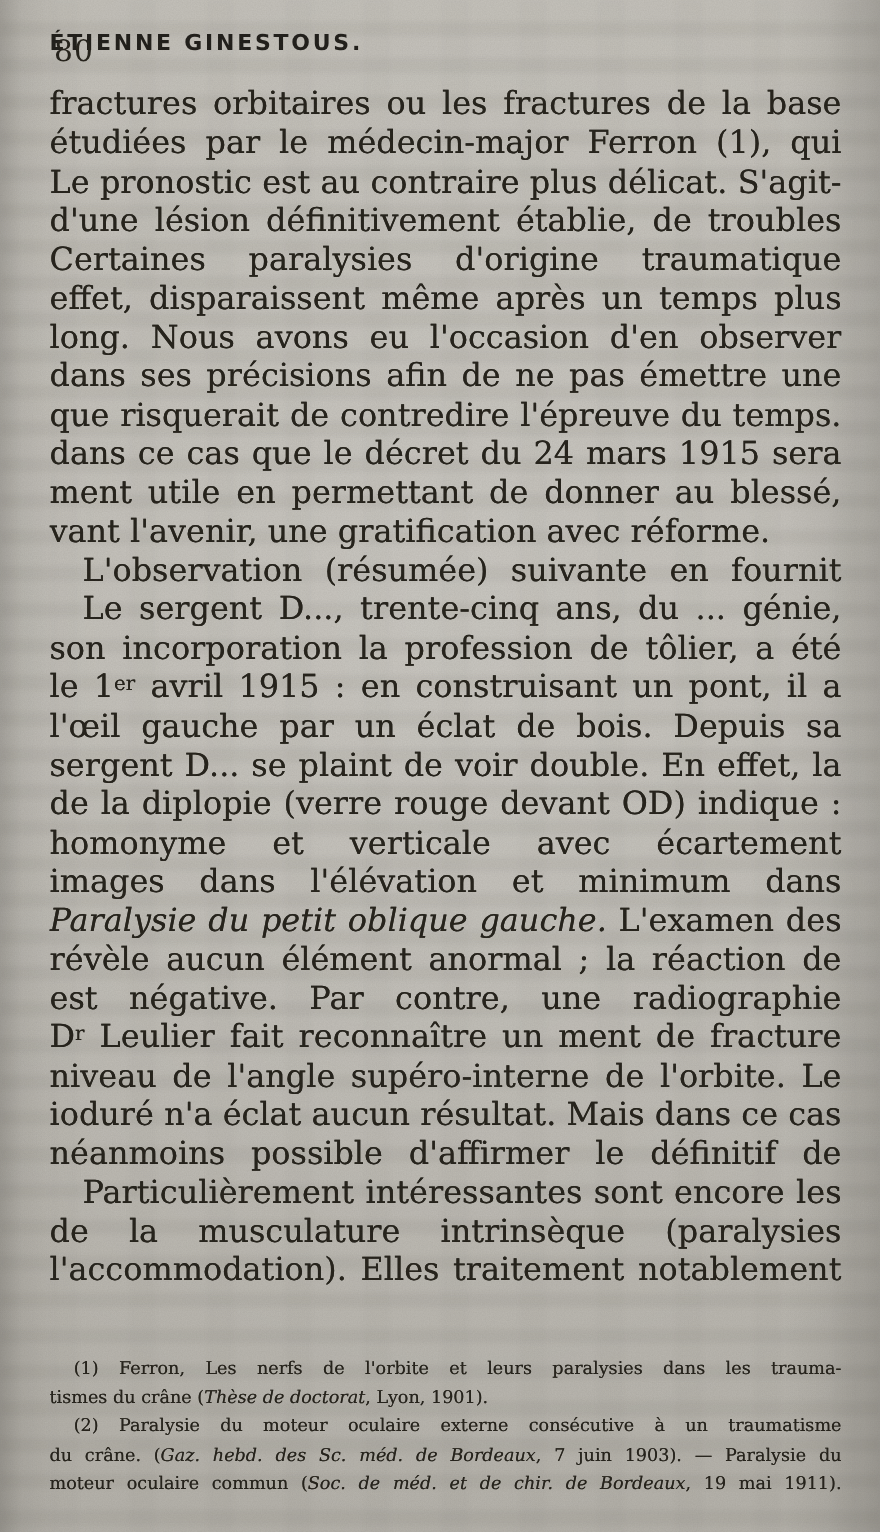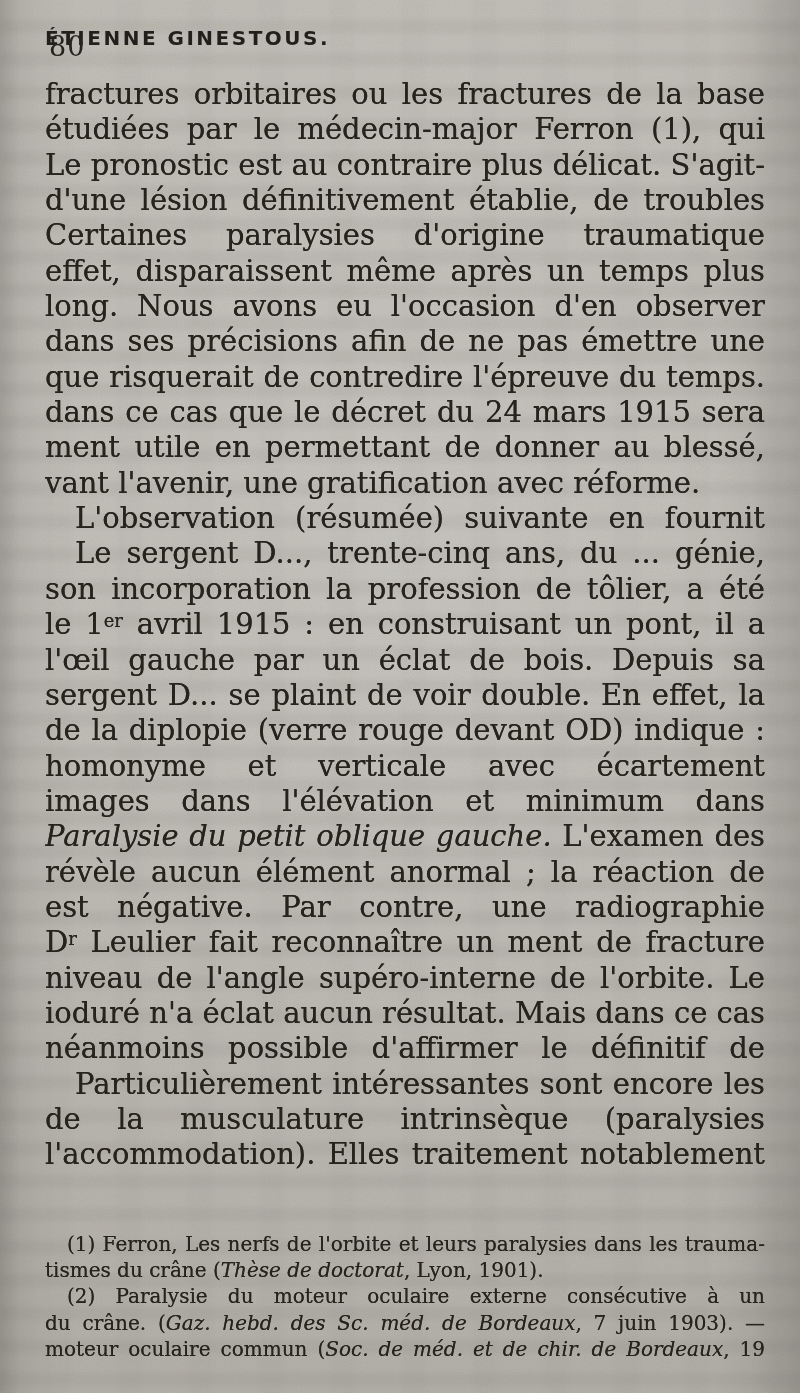--- a/index.html
+++ b/index.html
@@ -39,21 +39,21 @@
 
   .body{position:absolute;top:77px;left:45px;width:720px;}
   .body .line{
     font-size:29px;line-height:35.35px;height:35.35px;
     text-align:justify;text-align-last:justify;
     text-shadow:0 0 .6px rgba(32,30,25,.85);
     overflow:hidden;white-space:nowrap0; 
   }
   .footnotes{position:absolute;top:1231px;left:45px;width:720px;}
   .footnotes .line{
-    font-size:20px;line-height:26.2px;height:26.2px;
+    font-size:16px;line-height:26.2px;height:26.2px;
     text-align:justify;text-align-last:justify;
     text-shadow:0 0 .5px rgba(32,30,25,.8);
     overflow:hidden;
   }
   .line.no-just{text-align-last:auto;}
   .body .line.indent{padding-left:30px;}
   .footnotes .line.indent{padding-left:22px;}
   .it{font-style:italic;}
   .sup{font-size:.62em;position:relative;top:-.42em;}
 </style>

